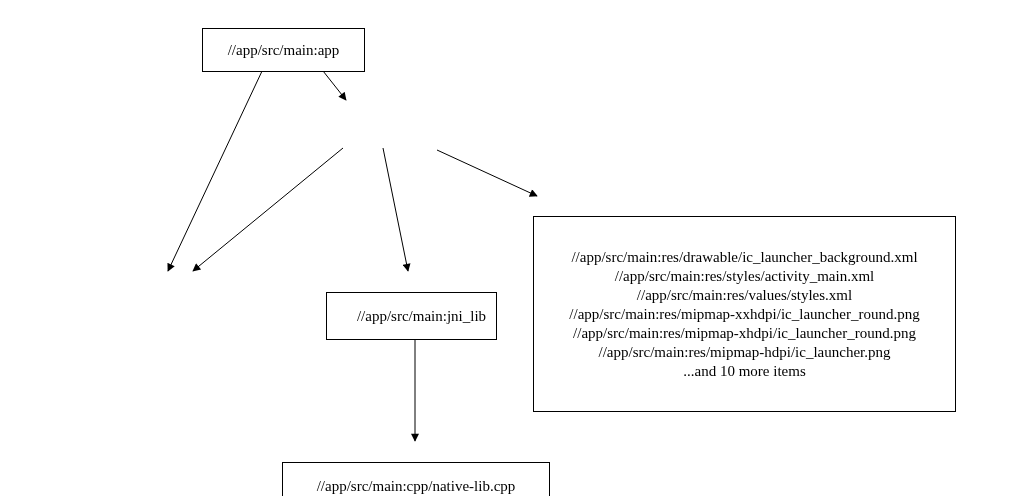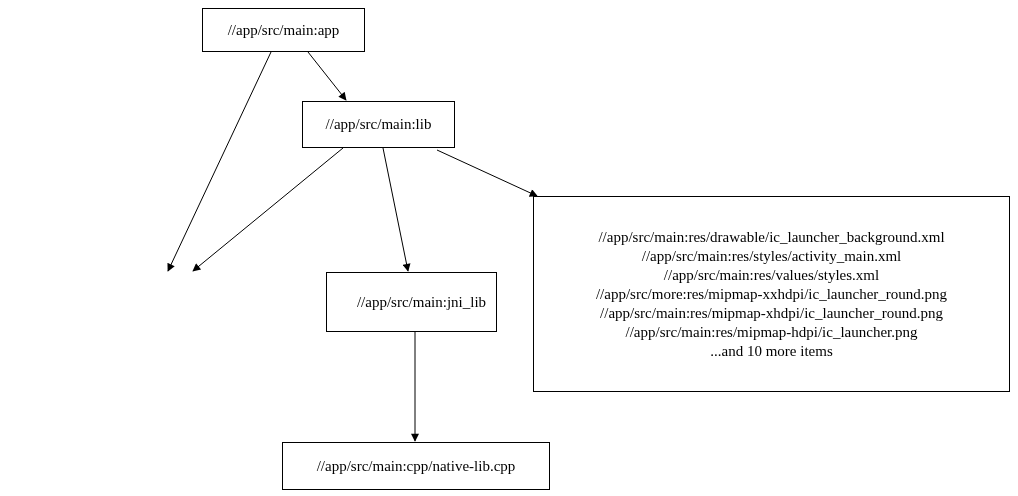--- a/index.html
+++ b/index.html
@@ -24,26 +24,27 @@
     border: 1px solid #000000;
     display: flex;
     flex-direction: column;
     align-items: center;
     justify-content: center;
     text-align: center;
     font-size: 15px;
     line-height: 19px;
     white-space: nowrap;
     box-sizing: border-box;
+    margin-top: 20px;
   }
   .node-app      { left: 202px; top: 8px;   width: 163px; height: 44px; }
   .node-lib      { left: 302px; top: 101px; width: 153px; height: 47px; }
   .node-manifest { left: 6px;   top: 272px; width: 293px; height: 48px; }
-  .node-jnilib   { left: 326px; top: 272px; width: 171px; height: 60px; padding-left: 20px; }
-  .node-reslist  { left: 533px; top: 196px; width: 477px; height: 196px; }
+  .node-jnilib   { left: 326px; top: 272px; width: 171px; height: 48px; padding-left: 20px; }
+  .node-reslist  { left: 533px; top: 196px; width: 423px; height: 196px; }
   .node-cpp      { left: 282px; top: 442px; width: 268px; height: 48px; }
   .node .line { display: block; }
 </style>
 </head>
 <body>
 
 <div class="canvas">
 
   <svg class="edges" width="1018" height="496" viewBox="0 0 1018 496" xmlns="http://www.w3.org/2000/svg">
     <defs>
@@ -56,34 +57,31 @@
     <line x1="343" y1="148" x2="193" y2="271" stroke="#000000" stroke-width="1" marker-end="url(#arrow)"></line>
     <line x1="383" y1="148" x2="408" y2="271" stroke="#000000" stroke-width="1" marker-end="url(#arrow)"></line>
     <line x1="437" y1="150" x2="537" y2="196" stroke="#000000" stroke-width="1" marker-end="url(#arrow)"></line>
     <line x1="415" y1="320" x2="415" y2="441" stroke="#000000" stroke-width="1" marker-end="url(#arrow)"></line>
   </svg>
 
   <div class="node node-app">
     <span class="line">//app/src/main:app</span>
   </div>
 
-  <div class="node node-lib">
-    <span class="line">//app/src/main:lib</span>
-  </div>
 
 
   <div class="node node-jnilib">
     <span class="line">//app/src/main:jni_lib</span>
   </div>
 
   <div class="node node-reslist">
     <span class="line">//app/src/main:res/drawable/ic_launcher_background.xml</span>
     <span class="line">//app/src/main:res/styles/activity_main.xml</span>
     <span class="line">//app/src/main:res/values/styles.xml</span>
-    <span class="line">//app/src/more:res/mipmap-xxhdpi/ic_launcher_round.png</span>
+    <span class="line">//app/src/main:res/mipmap-xxhdpi/ic_launcher_round.png</span>
     <span class="line">//app/src/main:res/mipmap-xhdpi/ic_launcher_round.png</span>
     <span class="line">//app/src/main:res/mipmap-hdpi/ic_launcher.png</span>
     <span class="line">...and 10 more items</span>
   </div>
 
   <div class="node node-cpp">
     <span class="line">//app/src/main:cpp/native-lib.cpp</span>
   </div>
 
 </div>

